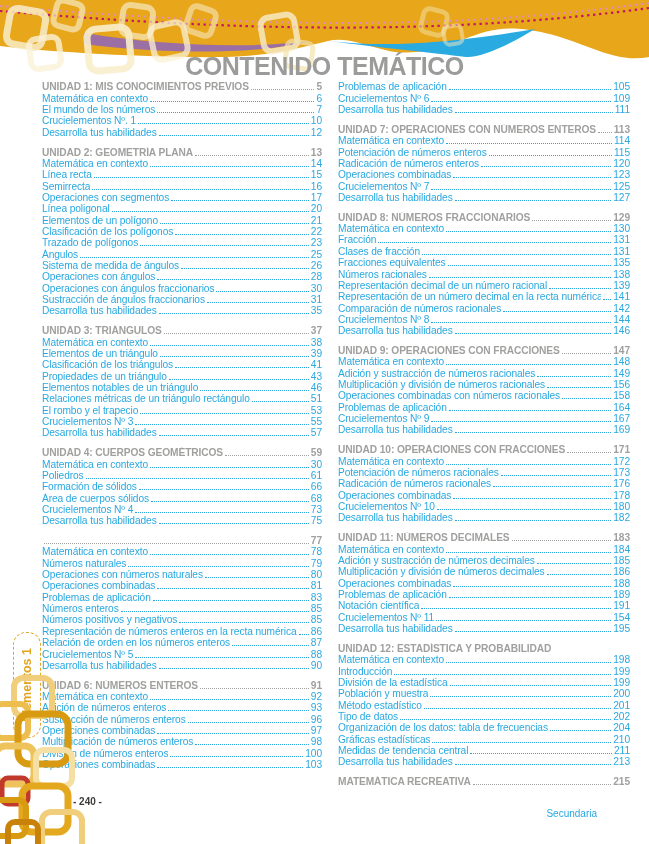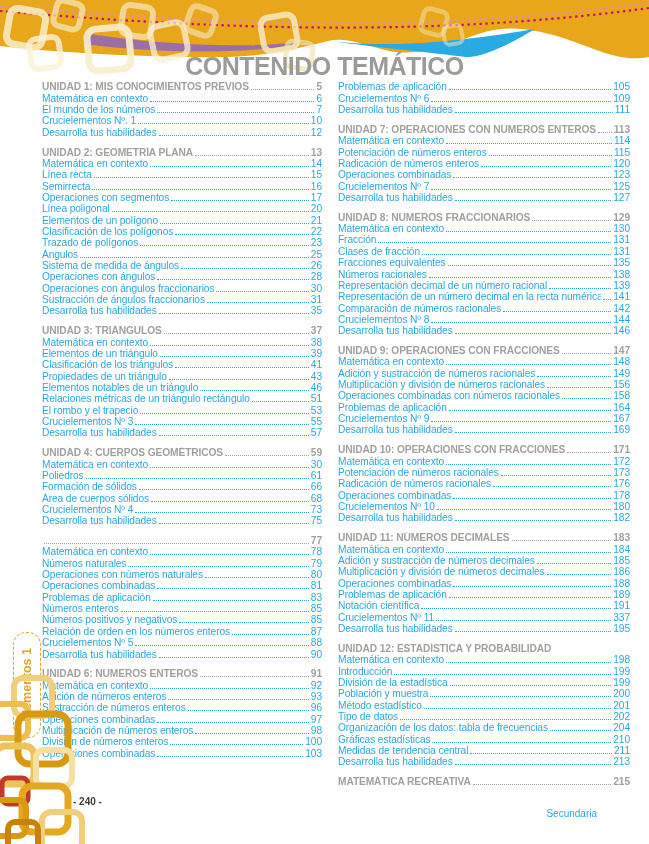--- a/index.html
+++ b/index.html
@@ -307,20 +307,25 @@
             <span class="label">Números enteros</span>
             <span class="leader"></span>
             <span class="page-num">85</span>
           </div>
           <div class="toc-row">
             <span class="label">Números positivos y negativos</span>
             <span class="leader"></span>
             <span class="page-num">85</span>
           </div>
           <div class="toc-row">
+            <span class="label">Representación de números enteros en la recta numérica</span>
+            <span class="leader"></span>
+            <span class="page-num">86</span>
+          </div>
+          <div class="toc-row">
             <span class="label">Relación de orden en los números enteros</span>
             <span class="leader"></span>
             <span class="page-num">87</span>
           </div>
           <div class="toc-row">
             <span class="label">Crucielementos Nº 5</span>
             <span class="leader"></span>
             <span class="page-num">88</span>
           </div>
           <div class="toc-row">
@@ -595,21 +600,21 @@
             <span class="page-num">189</span>
           </div>
           <div class="toc-row">
             <span class="label">Notación científica</span>
             <span class="leader"></span>
             <span class="page-num">191</span>
           </div>
           <div class="toc-row">
             <span class="label">Crucielementos Nº 11</span>
             <span class="leader"></span>
-            <span class="page-num">337</span>
+            <span class="page-num">154</span>
           </div>
           <div class="toc-row">
             <span class="label">Desarrolla tus habilidades</span>
             <span class="leader"></span>
             <span class="page-num">195</span>
           </div>
         </div>
         <div class="toc-section">
           <div class="toc-row heading">
             <span class="label">UNIDAD 12: ESTADÍSTICA Y PROBABILIDAD</span>

